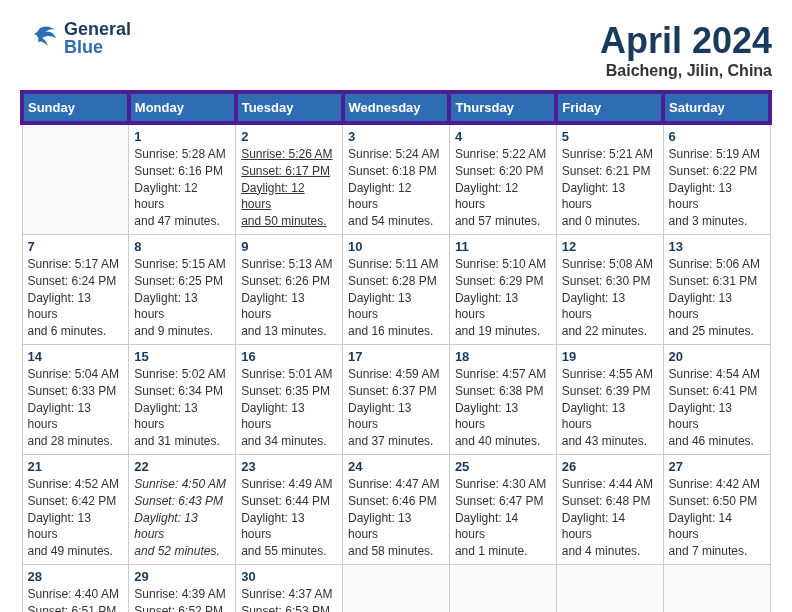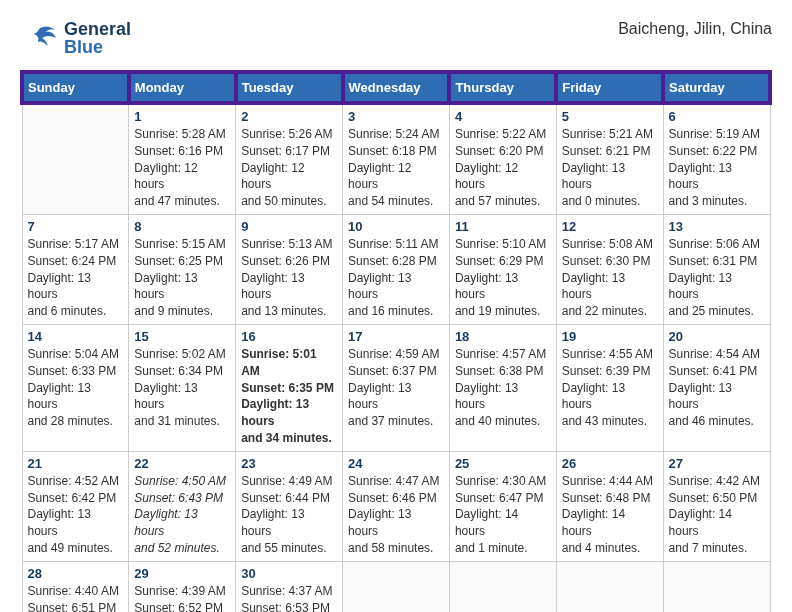--- a/index.html
+++ b/index.html
@@ -20,20 +20,21 @@
       text-align: right;
     }
     .month-title {
       font-size: 36px;
       font-weight: bold;
       color: #1a3a5c;
     }
     .location {
       font-size: 16px;
       color: #333;
+      font-weight: bold;
     }
     .calendar {
       width: 100%;
       border-collapse: collapse;
       font-size: 11px;
     }
     .calendar th {
       background: #2e6db4;
       color: #fff;
       padding: 6px 4px;
@@ -98,20 +99,21 @@
   <div class="logo-wrapper">
     <svg class="logo-icon" viewBox="0 0 40 40" xmlns="http://www.w3.org/2000/svg">
       <path d="M20 8 Q28 4 35 10 Q30 8 25 12 Q32 10 36 18 Q28 14 22 18 Q26 20 28 26 Q22 20 18 22 Q20 16 14 14 Q18 12 20 8Z" fill="#2e6db4"></path>
     </svg>
     <div class="logo-label">
       <span class="logo-general">General</span>
       <span class="logo-blue">Blue</span>
     </div>
   </div>
   <div class="title-block">
+    <div class="month-title">April 2024</div>
     <div class="location">Baicheng, Jilin, China</div>
   </div>
 </div>
 
 <table class="calendar">
   <thead>
     <tr>
     <th>Sunday</th>
         <th>Monday</th>
         <th>Tuesday</th>
@@ -126,21 +128,21 @@
         <td class="empty"></td>
         <td>
           <span class="day-num">1</span>
           <div class="day-info" style="white-space: pre-line;">Sunrise: 5:28 AM
 Sunset: 6:16 PM
 Daylight: 12 hours
 and 47 minutes.</div>
         </td>
         <td>
           <span class="day-num">2</span>
-          <div class="day-info" style="white-space: pre-line;">Sunrise: 5:26 AM
+          <div class="day-info" style="white-space: pre-line; text-decoration: underline;">Sunrise: 5:26 AM
 Sunset: 6:17 PM
 Daylight: 12 hours
 and 50 minutes.</div>
         </td>
         <td>
           <span class="day-num">3</span>
           <div class="day-info" style="white-space: pre-line;">Sunrise: 5:24 AM
 Sunset: 6:18 PM
 Daylight: 12 hours
 and 54 minutes.</div>
@@ -228,21 +230,21 @@
         </td>
         <td>
           <span class="day-num">15</span>
           <div class="day-info" style="white-space: pre-line;">Sunrise: 5:02 AM
 Sunset: 6:34 PM
 Daylight: 13 hours
 and 31 minutes.</div>
         </td>
         <td>
           <span class="day-num">16</span>
-          <div class="day-info" style="white-space: pre-line; font-weight: bold;">Sunrise: 5:01 AM
+          <div class="day-info" style="white-space: pre-line;">Sunrise: 5:01 AM
 Sunset: 6:35 PM
 Daylight: 13 hours
 and 34 minutes.</div>
         </td>
         <td>
           <span class="day-num">17</span>
           <div class="day-info" style="white-space: pre-line;">Sunrise: 4:59 AM
 Sunset: 6:37 PM
 Daylight: 13 hours
 and 37 minutes.</div>

